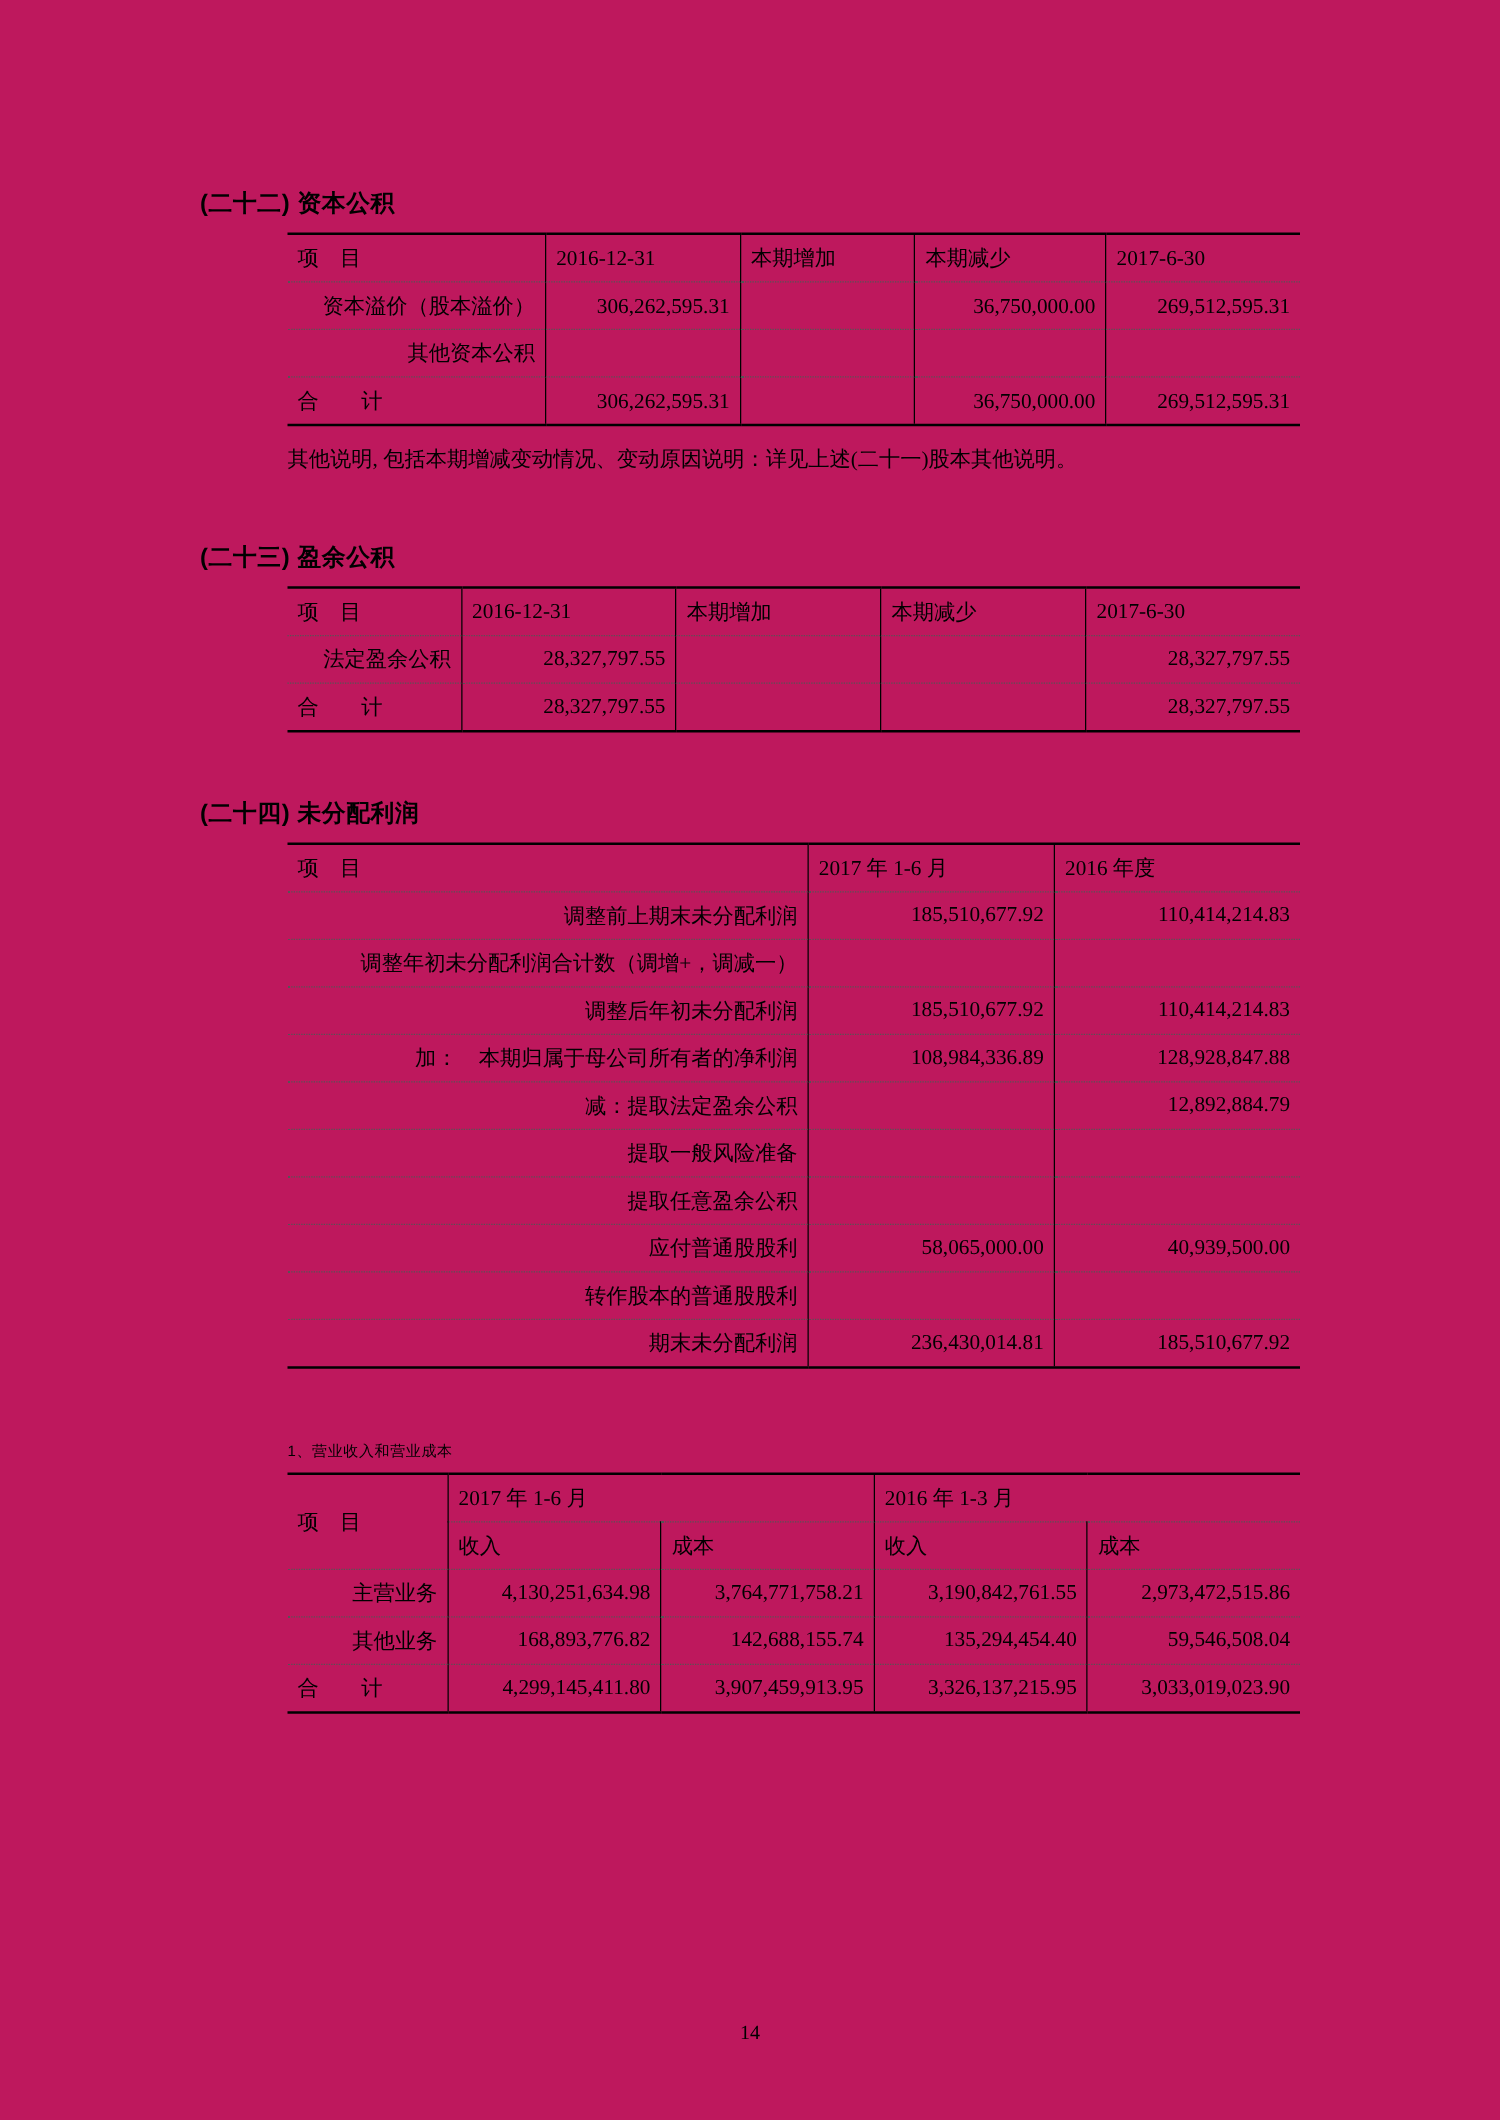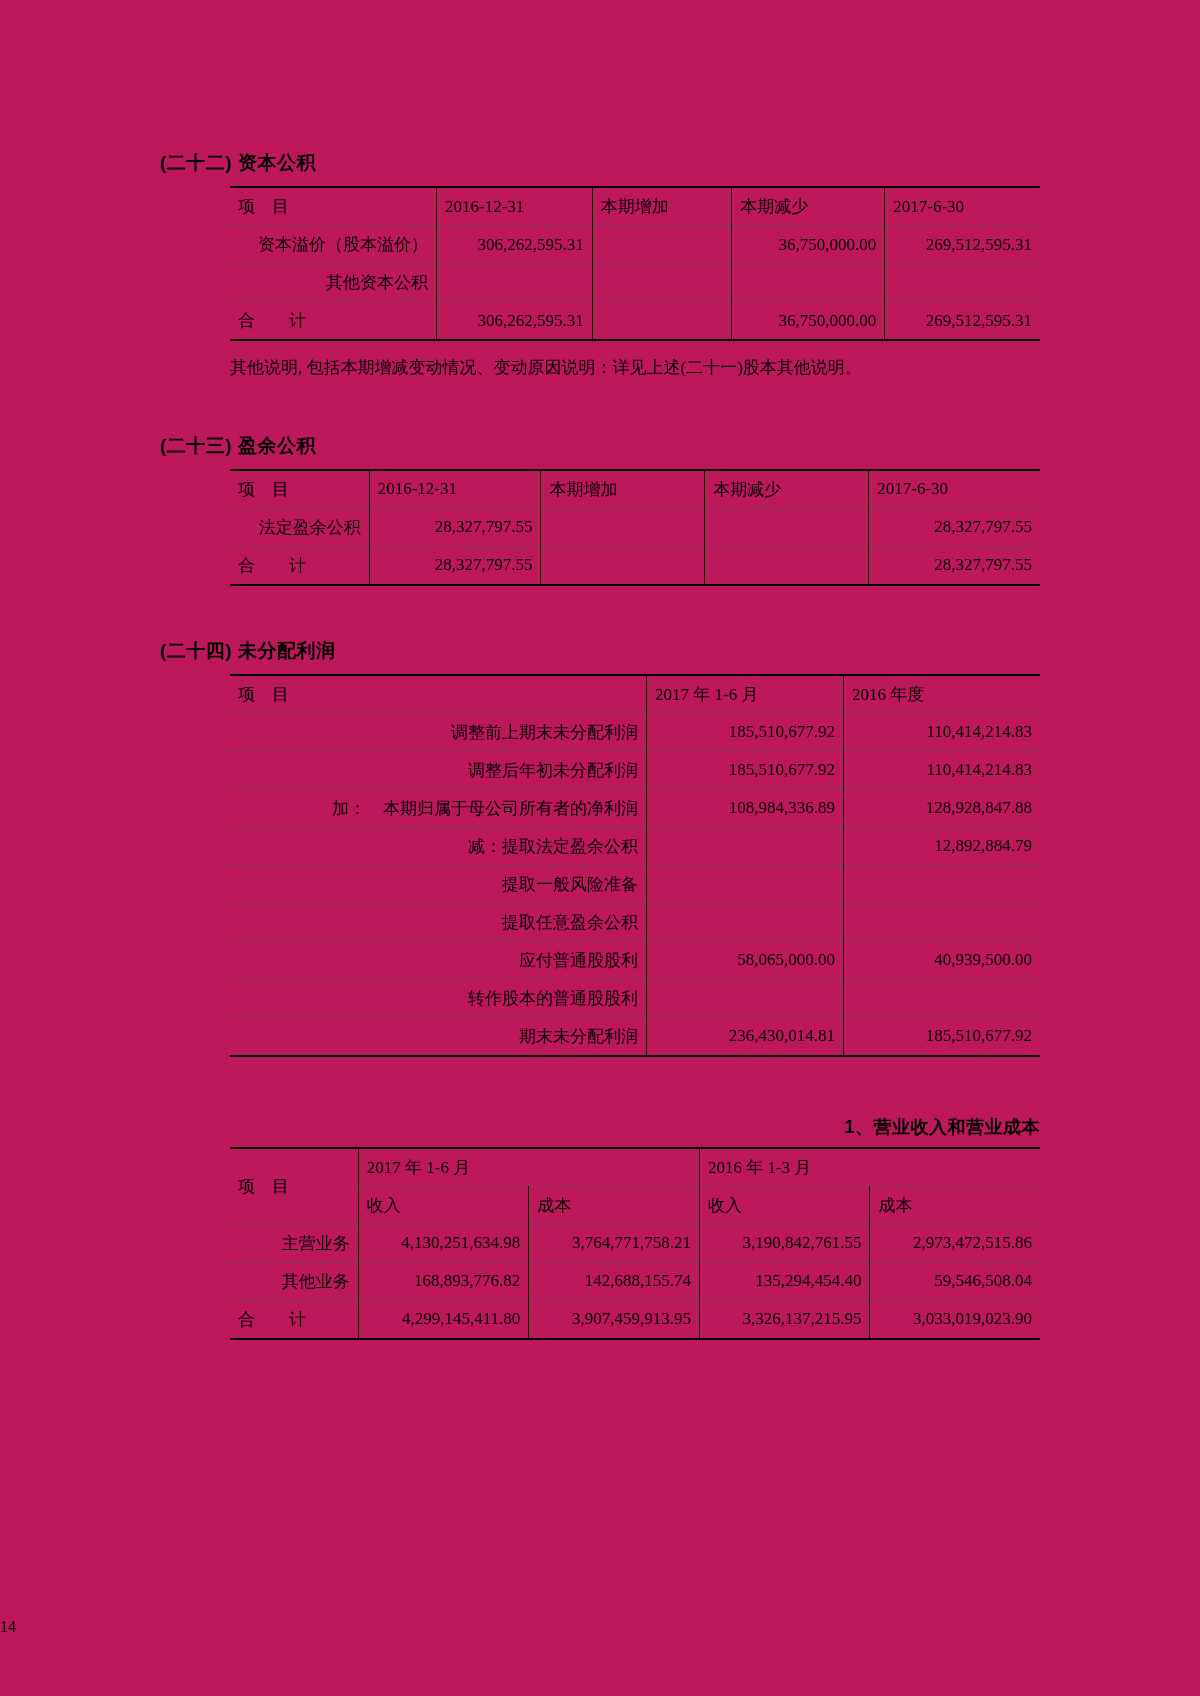--- a/index.html
+++ b/index.html
@@ -23,25 +23,24 @@
   }
   .section-title {
     font-family: "Liberation Sans", "DejaVu Sans", sans-serif;
     font-weight: bold;
     font-size: 19px;
     margin: 0 0 10px 0;
     letter-spacing: 0.5px;
   }
   .subsection-title {
     font-family: "Liberation Sans", "DejaVu Sans", sans-serif;
-    font-weight: bold;
-    font-size: 18px;
+    font-weight: normal;
+    font-size: 12px;
     margin: 6px 0 8px 70px;
     letter-spacing: 0.5px;
-    text-align: right;
   }
   table.fin {
     border-collapse: collapse;
     font-size: 17px;
     margin-left: 70px;
     table-layout: fixed;
   }
   table.fin td, table.fin th {
     border-left: 1px solid #000;
     border-right: 1px solid #000;
@@ -69,21 +68,21 @@
     font-size: 17px;
     margin: 14px 0 0 70px;
     line-height: 1.5;
   }
   .spacer-lg { height: 46px; }
   .page-number {
     position: absolute;
     bottom: 60px;
     left: 0;
     right: 0;
-    text-align: left;
+    text-align: center;
     font-size: 16px;
     font-family: "Liberation Serif", serif;
   }
 </style>
 </head>
 <body>
 
 <div class="page">
 
   <div class="section">
@@ -164,20 +163,25 @@
         <td class="c outer-l" style="width:400px">项　目</td>
         <td class="c" style="width:180px">2017 年 1-6 月</td>
         <td class="c outer-r" style="width:180px">2016 年度</td>
       </tr>
       <tr>
         <td class="l outer-l indent1">调整前上期末未分配利润</td>
         <td class="r">185,510,677.92</td>
         <td class="r outer-r">110,414,214.83</td>
       </tr>
       <tr>
+        <td class="l outer-l indent1">调整年初未分配利润合计数（调增+，调减一）</td>
+        <td class="r"></td>
+        <td class="r outer-r"></td>
+      </tr>
+      <tr>
         <td class="l outer-l indent1">调整后年初未分配利润</td>
         <td class="r">185,510,677.92</td>
         <td class="r outer-r">110,414,214.83</td>
       </tr>
       <tr>
         <td class="l outer-l indent1">加：　本期归属于母公司所有者的净利润</td>
         <td class="r">108,984,336.89</td>
         <td class="r outer-r">128,928,847.88</td>
       </tr>
       <tr>

